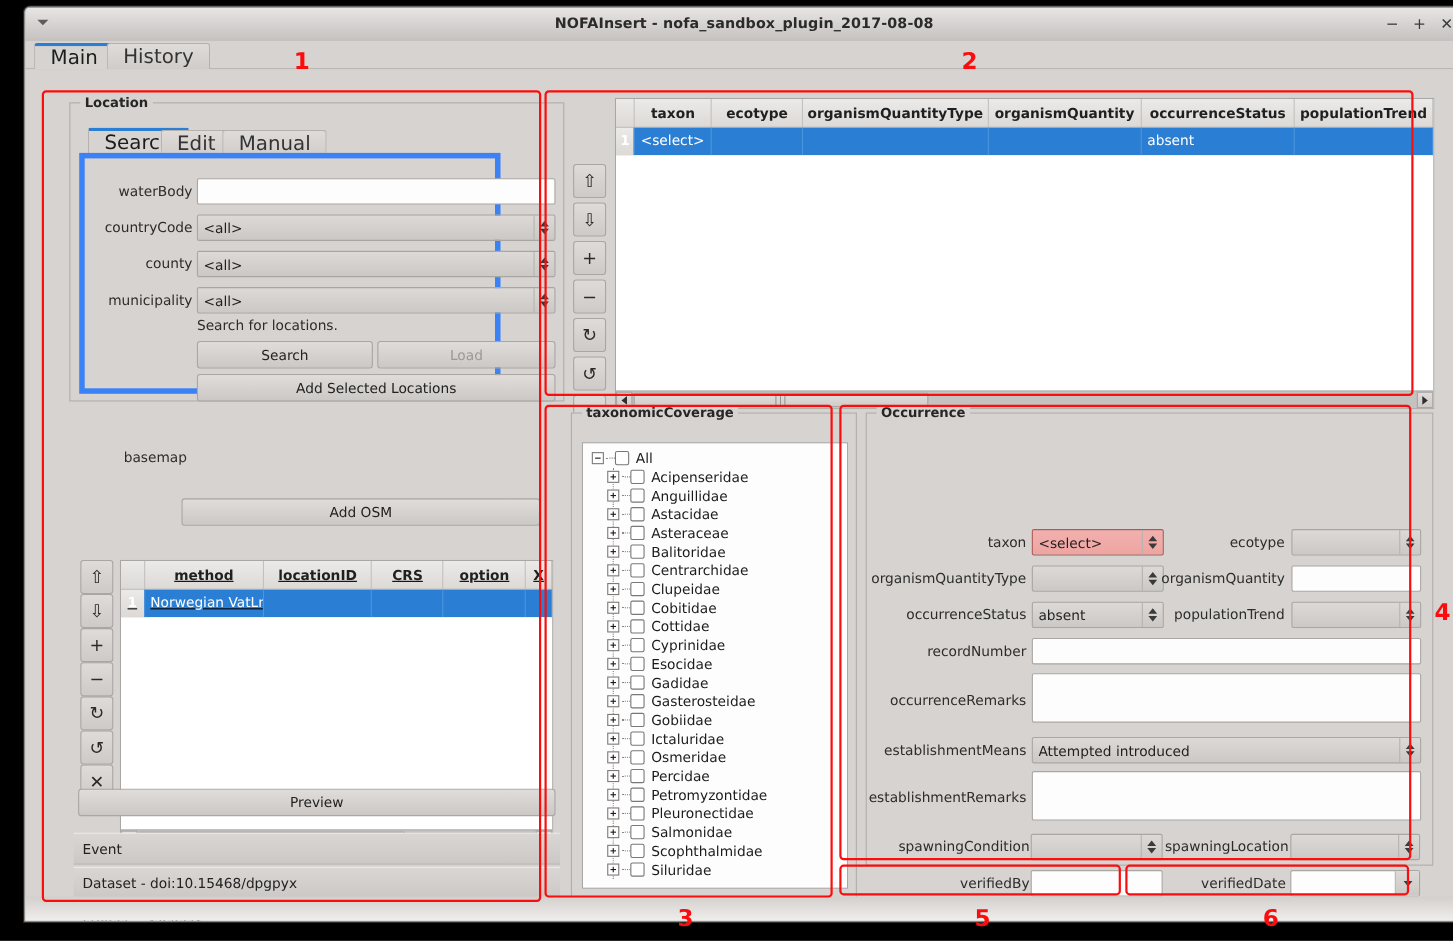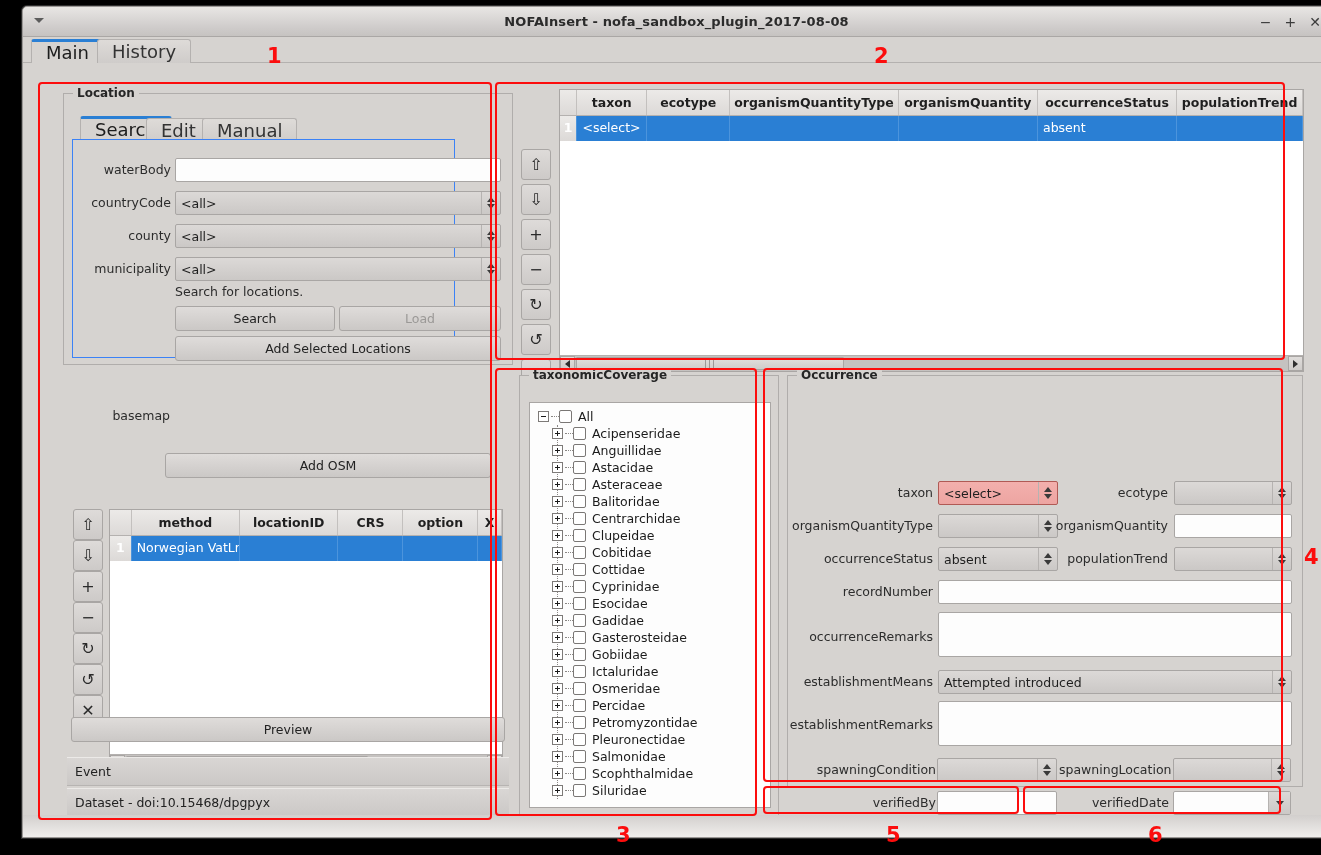--- a/index.html
+++ b/index.html
@@ -364,21 +364,21 @@
 
       <div class="groupbox" style="left:40px; top:30px; width:450px; height:272px;">
         <div class="gb-title">Location</div>
 
         <div style="position:absolute;left:8px;top:22px;width:434px;height:24px;">
           <div class="tab active" style="left:8px;top:0;">Search</div>
           <div class="tab" style="left:74px;top:2px;text-align:center;">Edit</div>
           <div class="tab" style="left:130px;top:2px;">Manual</div>
         </div>
 
-        <div style="position:absolute;left:8px;top:45px;width:383px;height:219px;border:1px solid #3b82f6;background:#d6d3d0;">
+        <div style="position:absolute;left:8px;top:45px;width:383px;height:219px;border:5px solid #3b82f6;background:#d6d3d0;">
 
           <div class="lbl" style="position:absolute;left:4px;top:21px;width:94px;line-height:18px;">waterBody</div>
           <input class="txt" style="position: absolute; left: 102px; top: 18px; width: 326px; height: 24px;" value="">
 
           <div class="lbl" style="position:absolute;left:4px;top:54px;width:94px;line-height:18px;">countryCode</div>
           <div class="combo" style="position:absolute;left:102px;top:51px;width:326px;height:24px;line-height:23px;">
             <span class="cval">&lt;all&gt;</span>
             <span class="spin">
                 <i class="arrow-up"></i>
                 <i class="arrow-dn"></i>
@@ -433,21 +433,21 @@
             <span>↻</span>
           </div>
         <div class="tool" style="left:50px; top:601px;">
             <span>↺</span>
           </div>
         <div class="tool" style="left:50px; top:632px;">
             <span>✕</span>
           </div>
       </div>
 
-      <div class="tablewrap" style="left:86px; top:446px; width:394px; height:262px;">
+      <div class="tablewrap" style="left:86px; top:446px; width:394px; height:262px;text-decoration:underline;">
         <div class="thead">
           <div class="th rowhdr" style="width:22px;"></div>
           <div class="th" style="width:110px;">method</div>
           <div class="th" style="width:100px;">locationID</div>
           <div class="th" style="width:66px;">CRS</div>
           <div class="th" style="width:76px;">option</div>
           <div class="th" style="width:24px;">X</div>
         </div>
         <div class="trow">
           <div class="td rowhdr" style="width:22px;padding-left:0;line-height:24px;">1</div>

